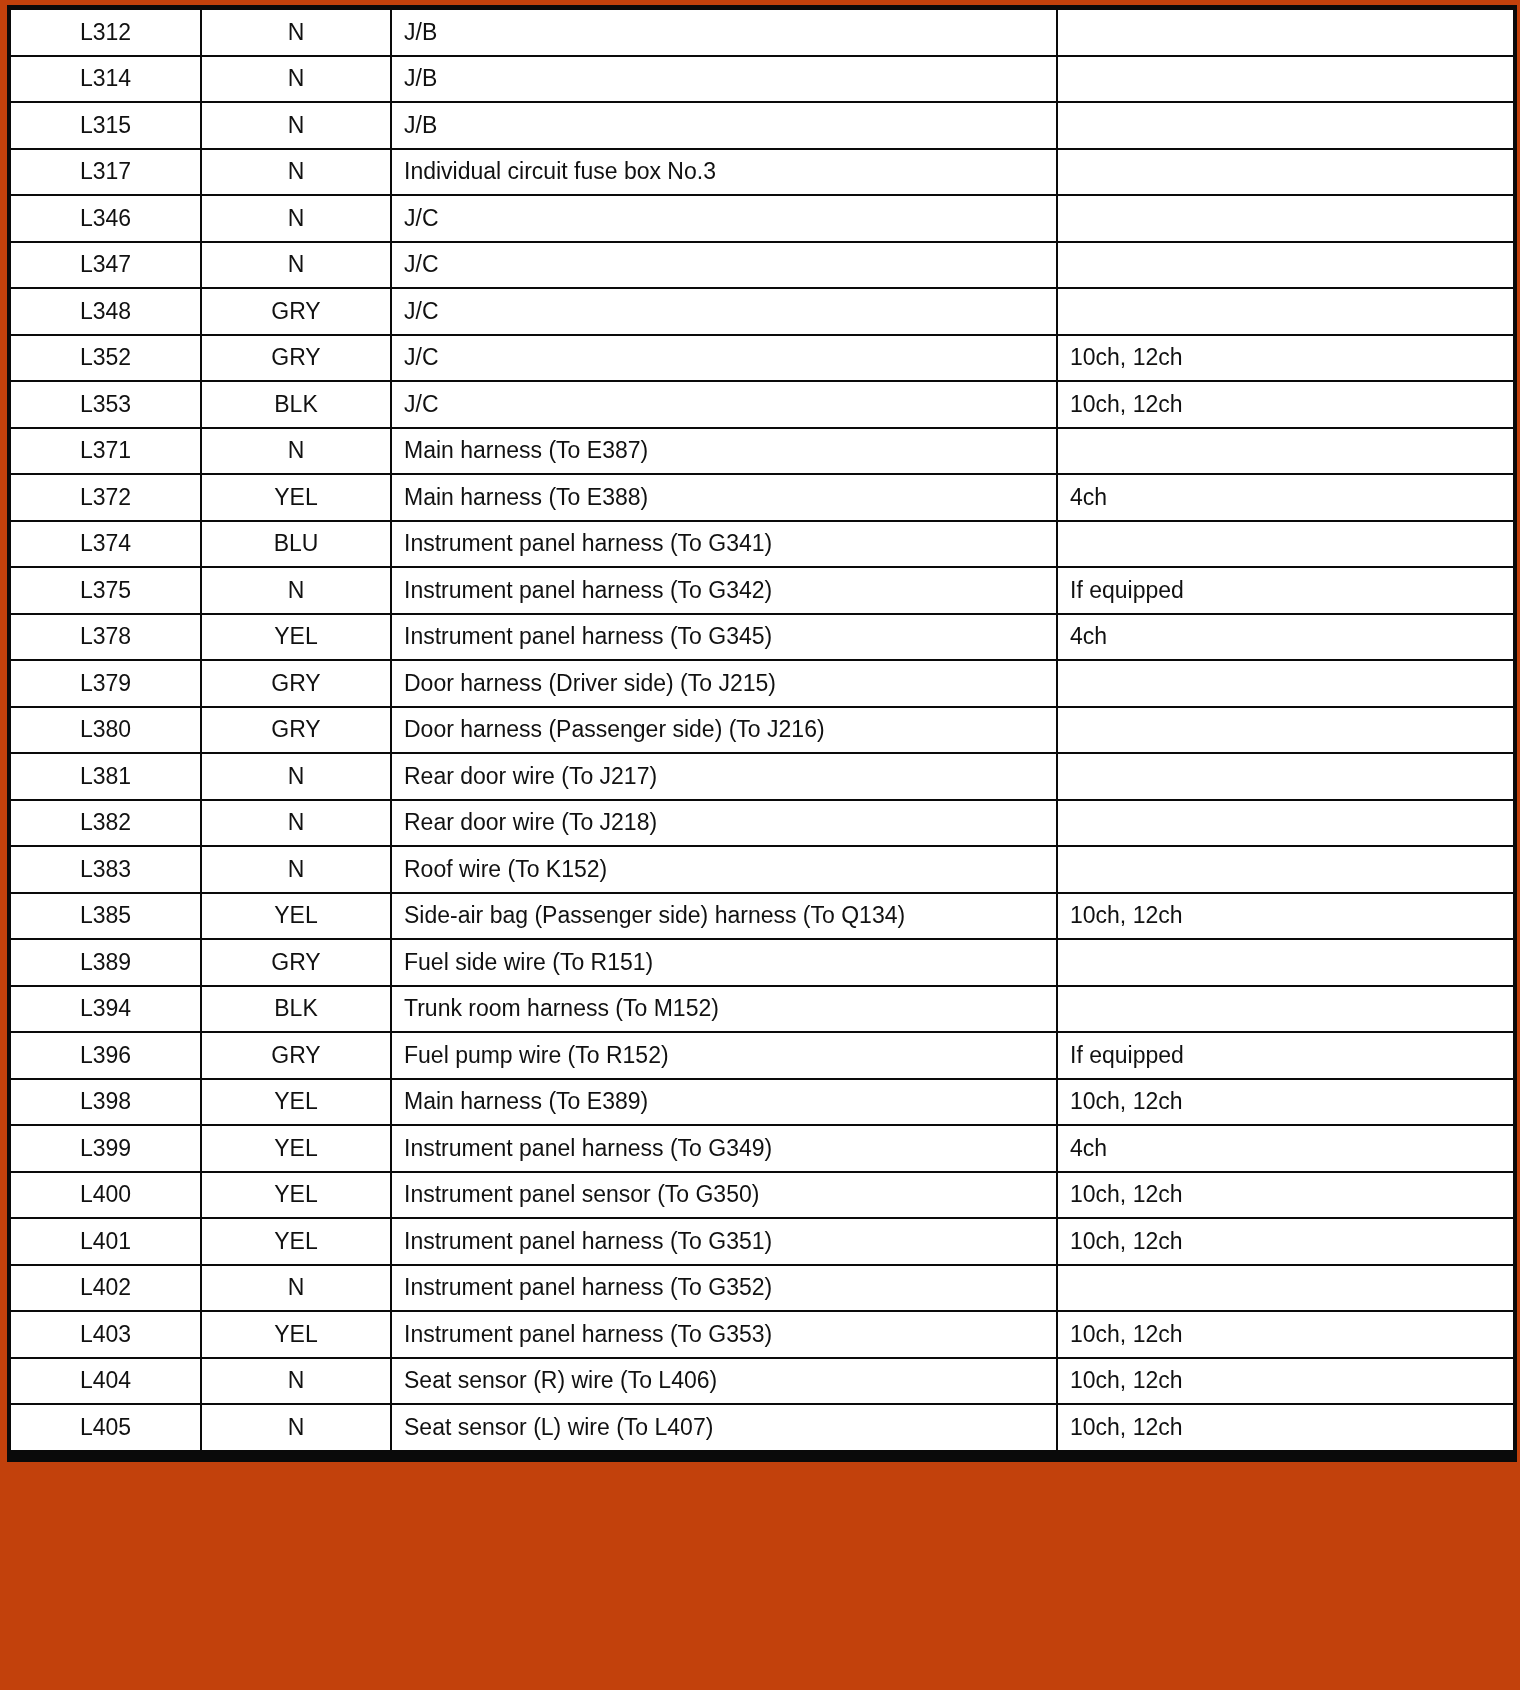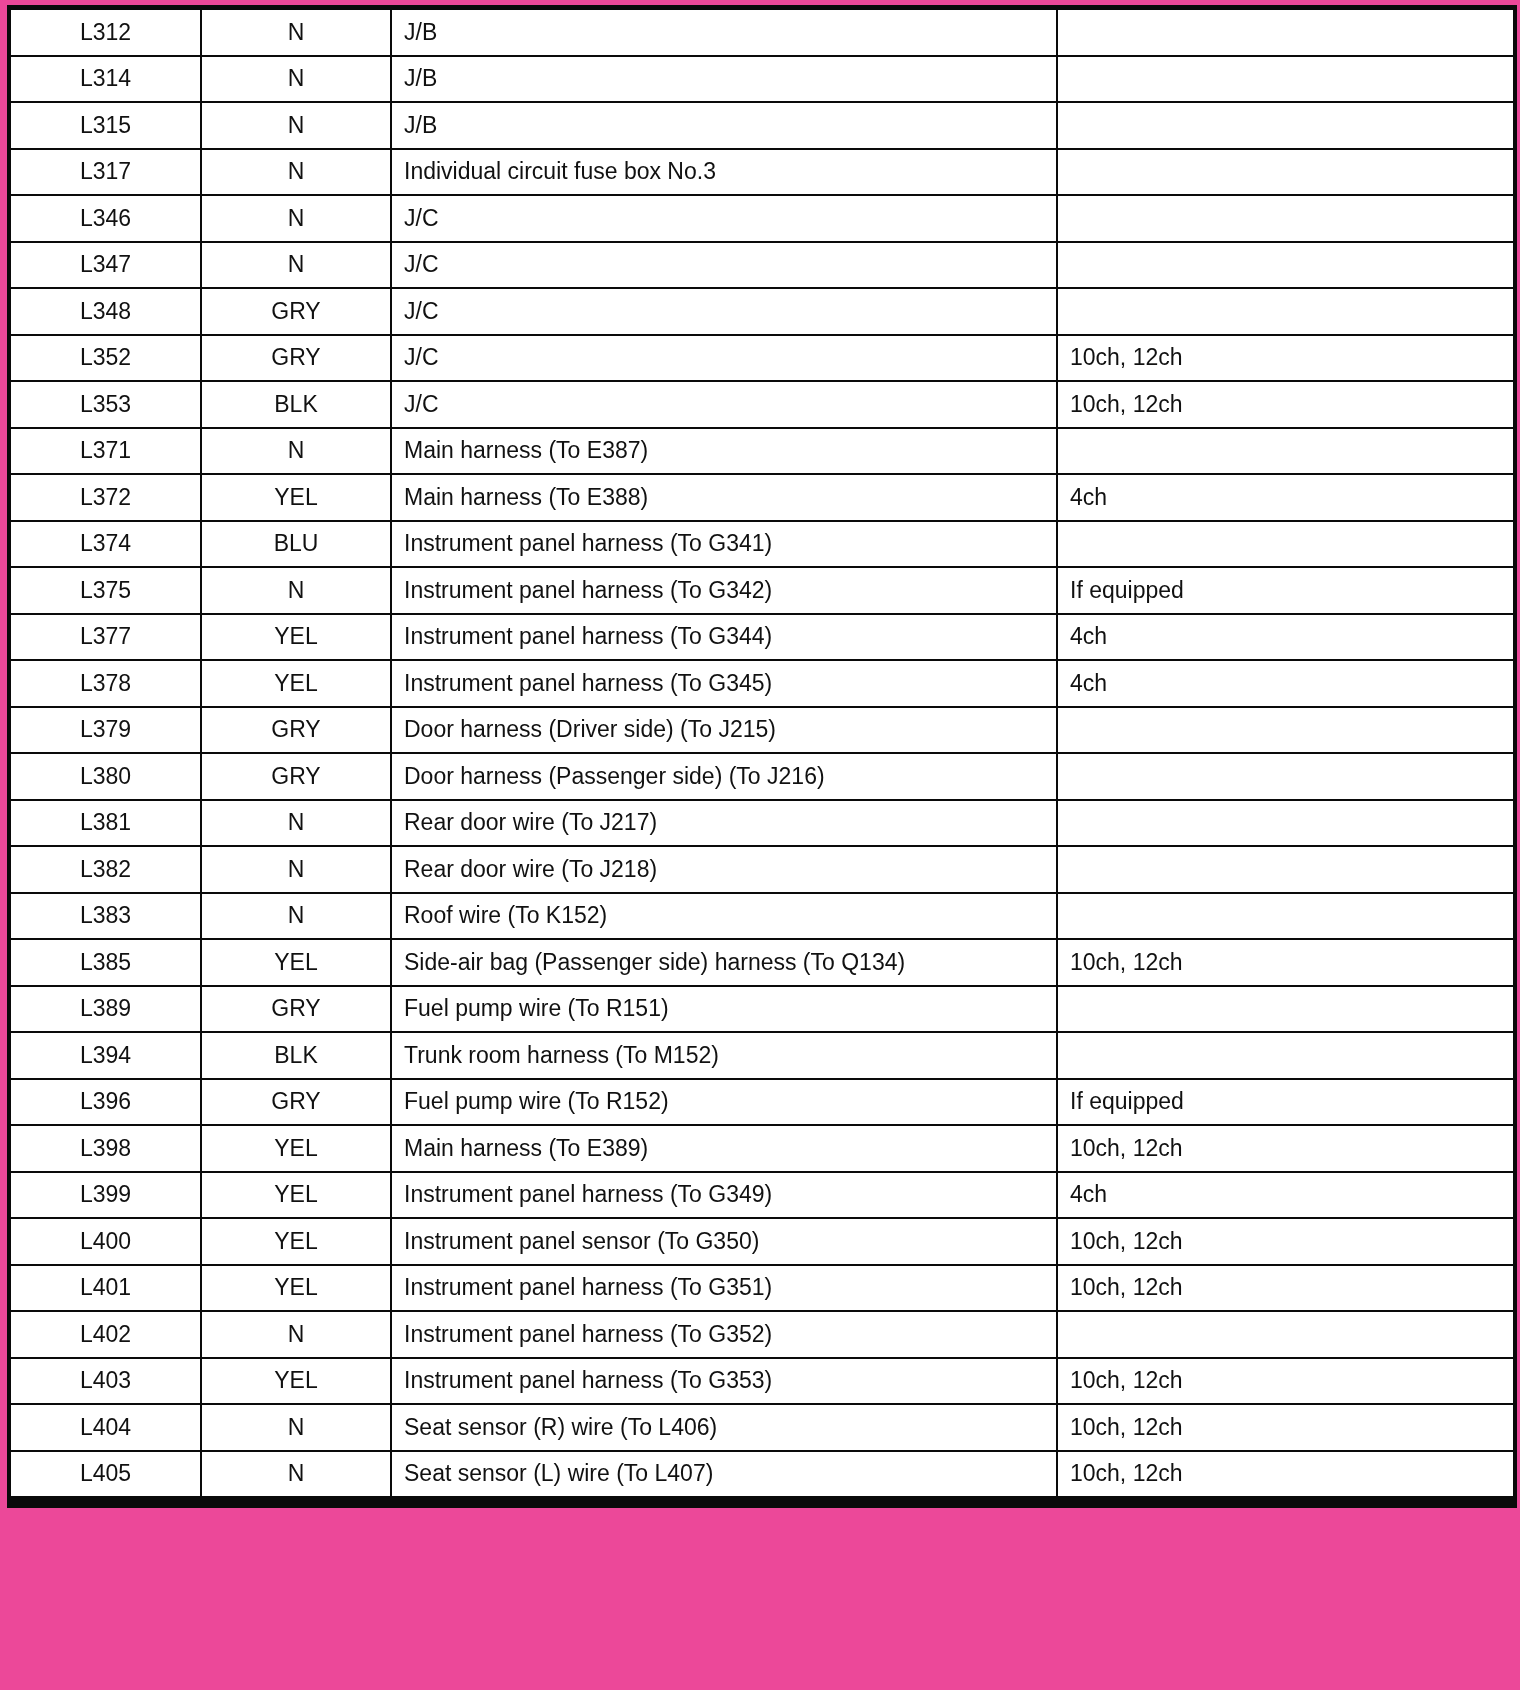--- a/index.html
+++ b/index.html
@@ -9,21 +9,21 @@
     width: 1520px;
     height: 1690px;
     font-family: "Liberation Sans", sans-serif;
     color: #111111;
   }
   .page {
     box-sizing: border-box;
     width: 1520px;
     height: 1690px;
     padding: 5px 7px 0 7px;
-    background: #ec4899;
+    background: #c2410c;
   }
   table.connector-table {
     border-collapse: collapse;
     table-layout: fixed;
     width: 1506px;
     border-top: 5px solid #0a0a0a;
     border-left: 4px solid #0a0a0a;
     border-right: 4px solid #0a0a0a;
     border-bottom: 12px solid #0a0a0a;
   }
@@ -129,26 +129,20 @@
           <td class="left">Instrument panel harness (To G341)</td>
           <td class="left"></td>
         </tr>
         <tr>
           <td class="center">L375</td>
           <td class="center">N</td>
           <td class="left">Instrument panel harness (To G342)</td>
           <td class="left">If equipped</td>
         </tr>
         <tr>
-          <td class="center">L377</td>
-          <td class="center">YEL</td>
-          <td class="left">Instrument panel harness (To G344)</td>
-          <td class="left">4ch</td>
-        </tr>
-        <tr>
           <td class="center">L378</td>
           <td class="center">YEL</td>
           <td class="left">Instrument panel harness (To G345)</td>
           <td class="left">4ch</td>
         </tr>
         <tr>
           <td class="center">L379</td>
           <td class="center">GRY</td>
           <td class="left">Door harness (Driver side) (To J215)</td>
           <td class="left"></td>
@@ -179,21 +173,21 @@
         </tr>
         <tr>
           <td class="center">L385</td>
           <td class="center">YEL</td>
           <td class="left">Side-air bag (Passenger side) harness (To Q134)</td>
           <td class="left">10ch, 12ch</td>
         </tr>
         <tr>
           <td class="center">L389</td>
           <td class="center">GRY</td>
-          <td class="left">Fuel pump wire (To R151)</td>
+          <td class="left">Fuel side wire (To R151)</td>
           <td class="left"></td>
         </tr>
         <tr>
           <td class="center">L394</td>
           <td class="center">BLK</td>
           <td class="left">Trunk room harness (To M152)</td>
           <td class="left"></td>
         </tr>
         <tr>
           <td class="center">L396</td>

